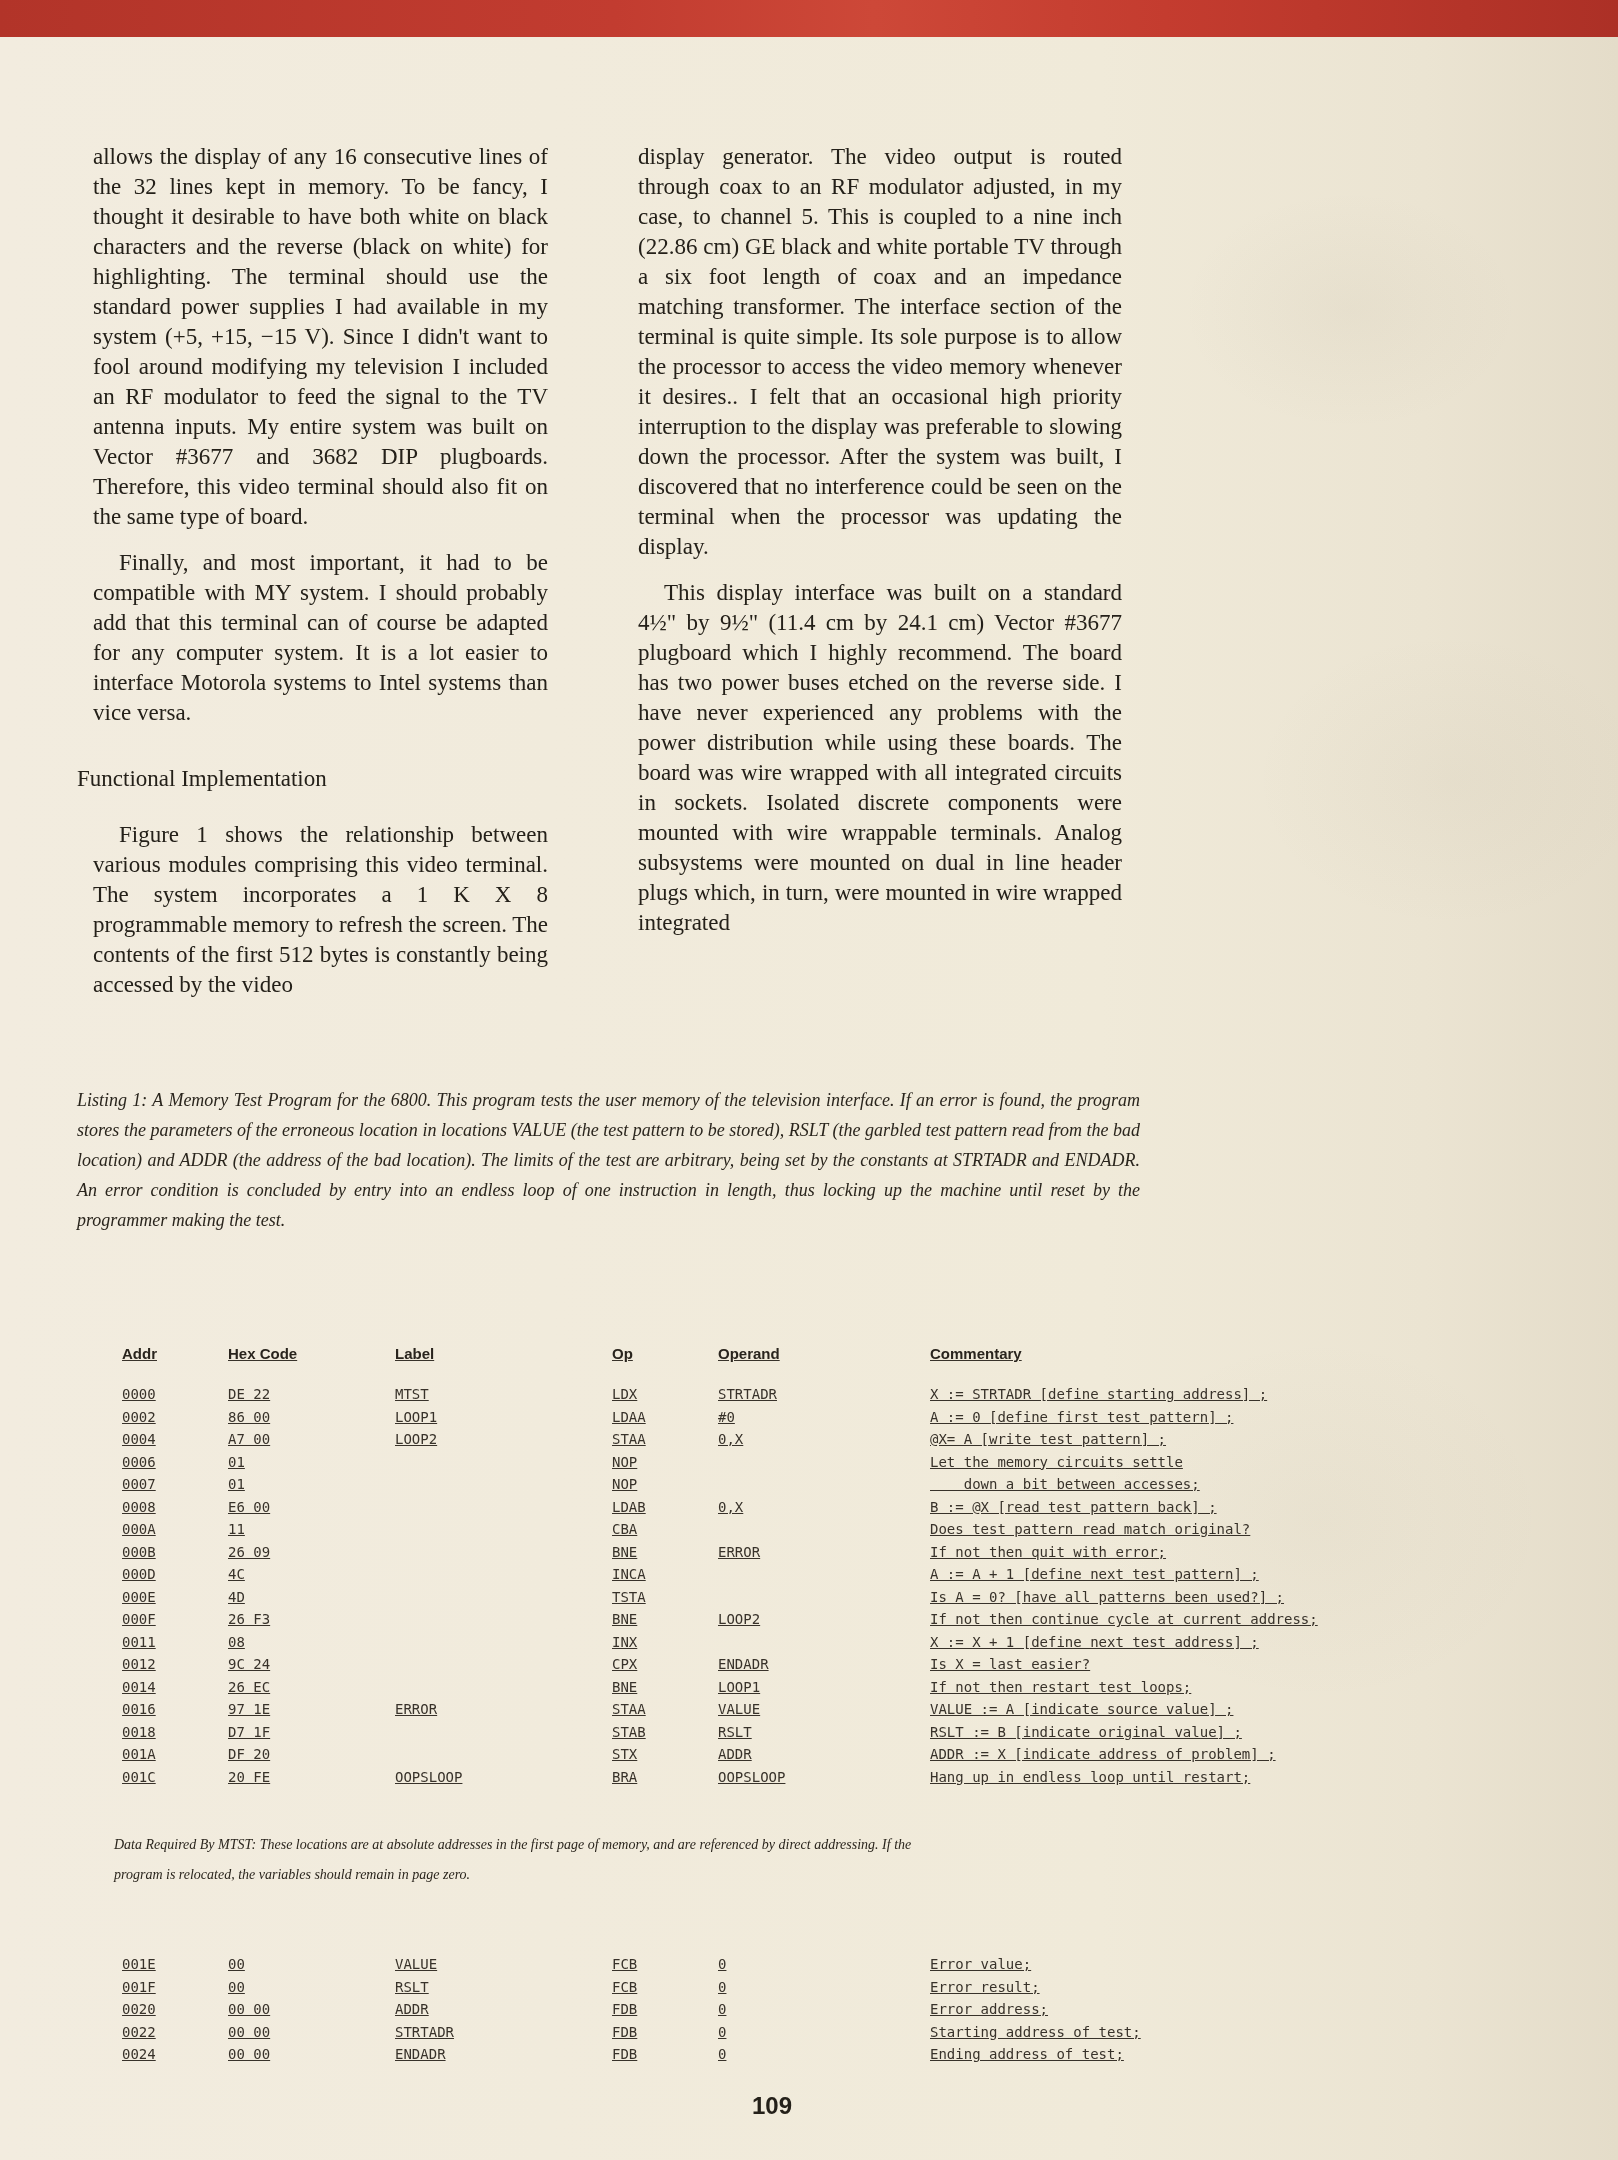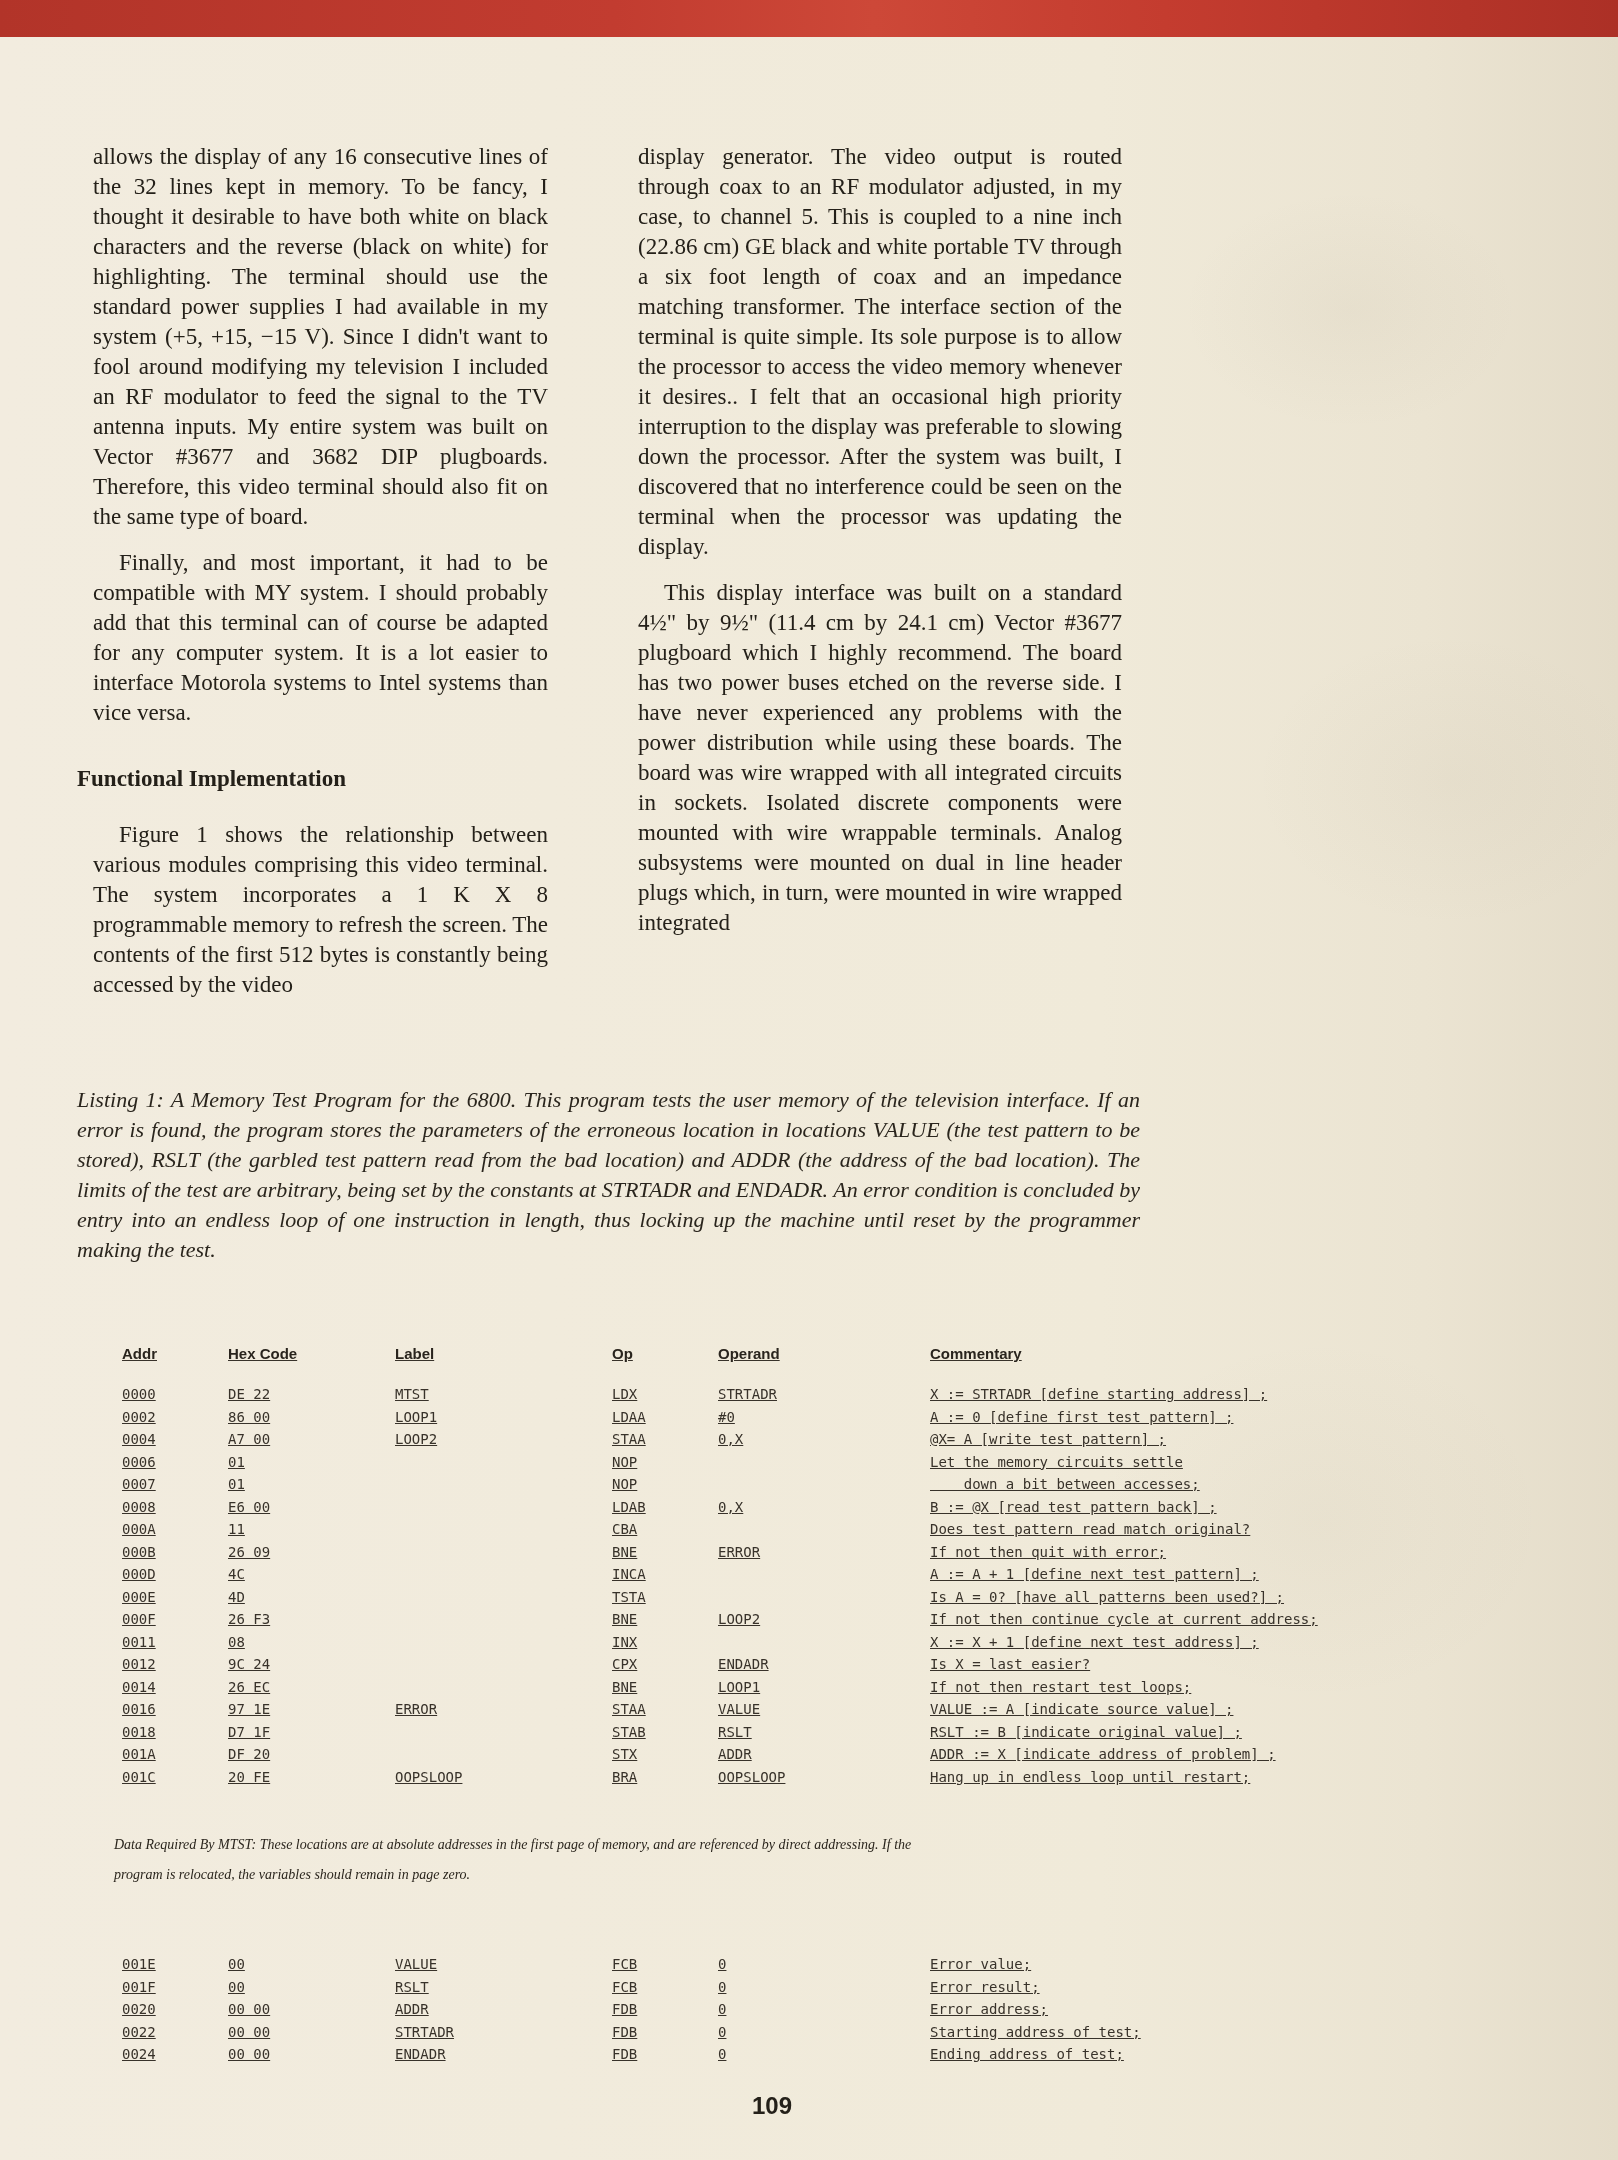--- a/index.html
+++ b/index.html
@@ -24,26 +24,26 @@
   .article {
     position: absolute; top: 126px; left: 77px; width: 1063px;
     display: flex; gap: 58px;
   }
   .col { font-size: 23px; line-height: 30px; text-align: justify; }
   .col-left  { width: 487px; }
   .col-right { width: 516px; }
   .body-p { margin: 16px; }
   .indent { text-indent: 26px; }
   .section-heading {
-    font-size: 23px; line-height: 30px; font-weight: bold;
+    font-size: 23px; line-height: 30px; font-weight: normal;
     margin: 36px 0 26px 0; text-align: left;
   }
   .listing-caption {
     position: absolute; top: 1085px; left: 77px; width: 1063px;
-    font-style: italic; font-size: 22px; line-height: 30px;
+    font-style: italic; font-size: 18px; line-height: 30px;
     text-align: justify; color: #2a251d;
   }
   .table {
     position: absolute; left: 122px; width: 1400px;
     font-family: "DejaVu Sans Mono", "Liberation Mono", monospace;
     font-size: 14px; color: #38322a; text-decoration: underline;
   }
   .listing-table { top: 1345px; }
   .data-table    { top: 1953px; }
   .t-header {

